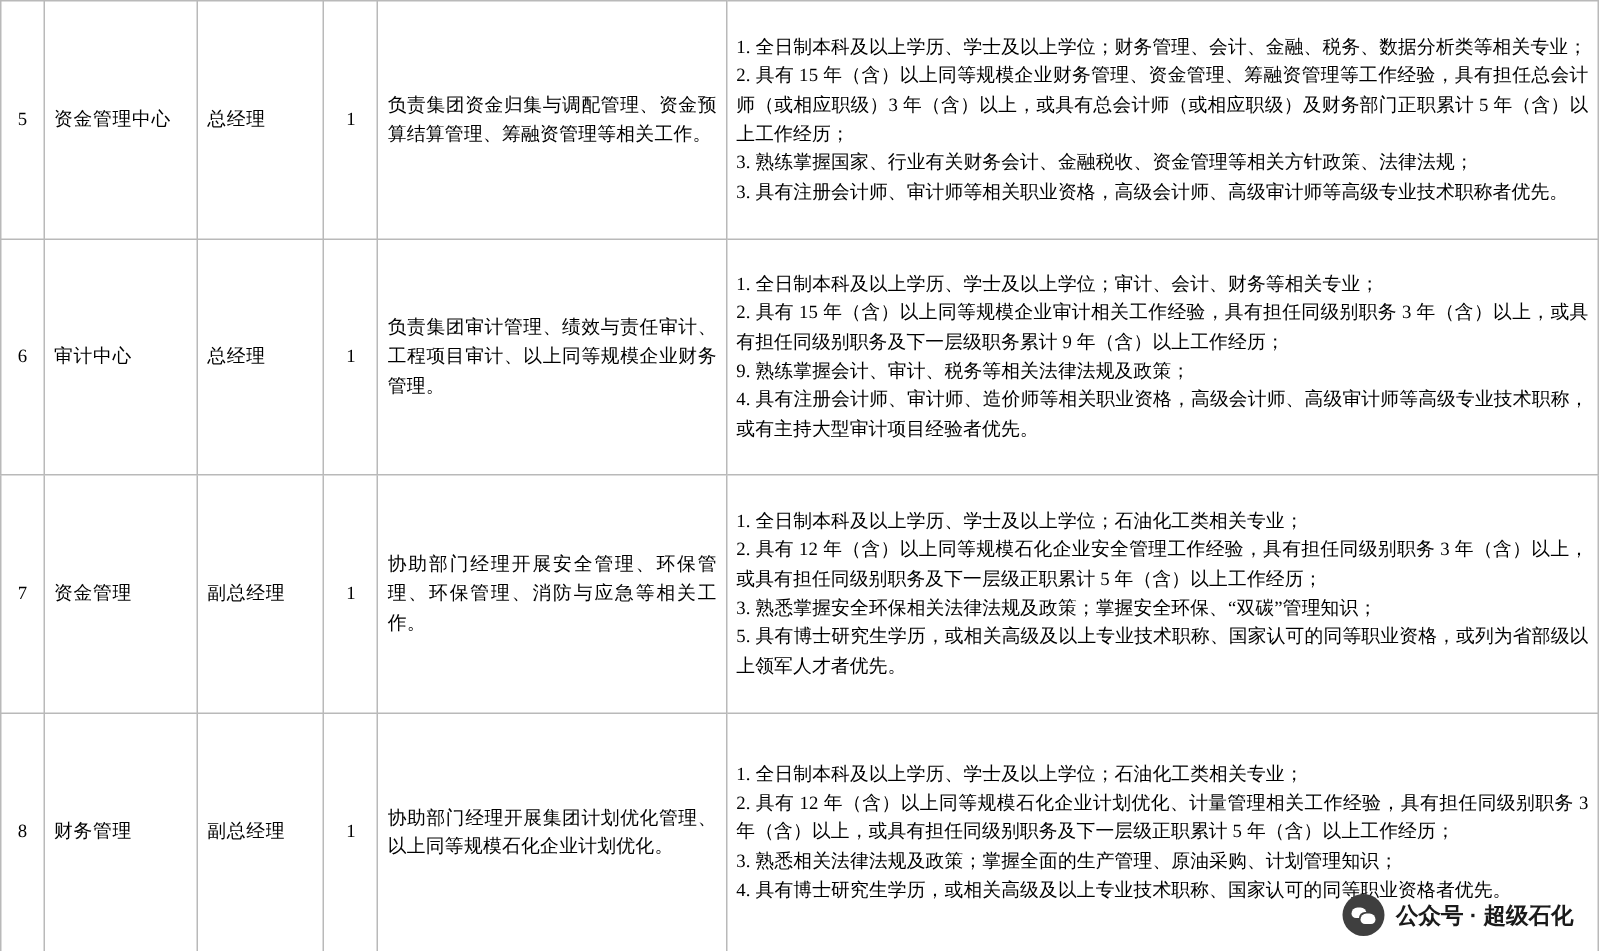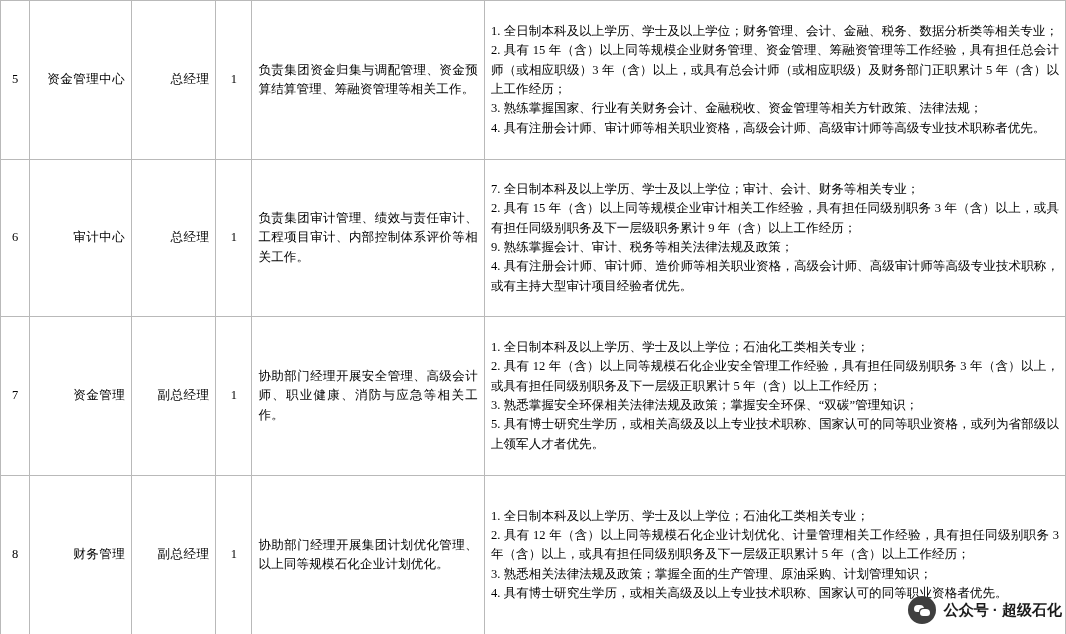--- a/index.html
+++ b/index.html
@@ -33,21 +33,21 @@
   col.c-num   { width: 36px; }
   col.c-duty  { width: 232px; }
   col.c-req   { width: 580px; }
 
   td.cell-no {
     text-align: center;
     font-size: 12.5px;
   }
   td.cell-dept,
   td.cell-post {
-    text-align: right;
+    text-align: left;
     font-size: 12.5px;
     letter-spacing: 0.5px;
   }
   td.cell-num {
     text-align: center;
     font-size: 12.5px;
   }
   td.cell-duty {
     text-align: left;
     vertical-align: middle;
@@ -74,21 +74,21 @@
   }
   
   tr.row-5 td { height: 150px; }
   tr.row-6 td { height: 148px; }
   tr.row-7 td { height: 150px; }
   tr.row-8 td { height: 150px; }
 
   
   .watermark {
     position: absolute;
-    right: 4px;
+    right: 17px;
     bottom: 10px;
     display: flex;
     align-items: center;
     gap: 8px;
     pointer-events: none;
     justify-content: space-between;
   }
   .wm-logo {
     width: 28px;
     height: 28px;
@@ -144,45 +144,45 @@
       <td class="cell-dept">资金管理中心</td>
       <td class="cell-post">总经理</td>
       <td class="cell-num">1</td>
       <td class="cell-duty">
         <span class="duty-text">负责集团资金归集与调配管理、资金预算结算管理、筹融资管理等相关工作。</span>
       </td>
       <td class="cell-req">
         <span class="req-line">1. 全日制本科及以上学历、学士及以上学位；财务管理、会计、金融、税务、数据分析类等相关专业；</span>
         <span class="req-line">2. 具有 15 年（含）以上同等规模企业财务管理、资金管理、筹融资管理等工作经验，具有担任总会计师（或相应职级）3 年（含）以上，或具有总会计师（或相应职级）及财务部门正职累计 5 年（含）以上工作经历；</span>
         <span class="req-line">3. 熟练掌握国家、行业有关财务会计、金融税收、资金管理等相关方针政策、法律法规；</span>
-        <span class="req-line">4. 具有注册会计师、审计师等相关职业资格，高级会计师、高级审计师等高级专业技术职称者优先。</span>
+        <span class="req-line">3. 具有注册会计师、审计师等相关职业资格，高级会计师、高级审计师等高级专业技术职称者优先。</span>
       </td>
     </tr>
     <tr class="row-6">
       <td class="cell-no">6</td>
       <td class="cell-dept">审计中心</td>
       <td class="cell-post">总经理</td>
       <td class="cell-num">1</td>
       <td class="cell-duty">
-        <span class="duty-text">负责集团审计管理、绩效与责任审计、工程项目审计、内部控制体系评价等相关工作。</span>
-      </td>
-      <td class="cell-req">
-        <span class="req-line">7. 全日制本科及以上学历、学士及以上学位；审计、会计、财务等相关专业；</span>
+        <span class="duty-text">负责集团审计管理、绩效与责任审计、工程项目审计、以上同等规模企业财务管理。</span>
+      </td>
+      <td class="cell-req">
+        <span class="req-line">1. 全日制本科及以上学历、学士及以上学位；审计、会计、财务等相关专业；</span>
         <span class="req-line">2. 具有 15 年（含）以上同等规模企业审计相关工作经验，具有担任同级别职务 3 年（含）以上，或具有担任同级别职务及下一层级职务累计 9 年（含）以上工作经历；</span>
         <span class="req-line">9. 熟练掌握会计、审计、税务等相关法律法规及政策；</span>
         <span class="req-line">4. 具有注册会计师、审计师、造价师等相关职业资格，高级会计师、高级审计师等高级专业技术职称，或有主持大型审计项目经验者优先。</span>
       </td>
     </tr>
     <tr class="row-7">
       <td class="cell-no">7</td>
       <td class="cell-dept">资金管理</td>
       <td class="cell-post">副总经理</td>
       <td class="cell-num">1</td>
       <td class="cell-duty">
-        <span class="duty-text">协助部门经理开展安全管理、高级会计师、职业健康、消防与应急等相关工作。</span>
+        <span class="duty-text">协助部门经理开展安全管理、环保管理、环保管理、消防与应急等相关工作。</span>
       </td>
       <td class="cell-req">
         <span class="req-line">1. 全日制本科及以上学历、学士及以上学位；石油化工类相关专业；</span>
         <span class="req-line">2. 具有 12 年（含）以上同等规模石化企业安全管理工作经验，具有担任同级别职务 3 年（含）以上，或具有担任同级别职务及下一层级正职累计 5 年（含）以上工作经历；</span>
         <span class="req-line">3. 熟悉掌握安全环保相关法律法规及政策；掌握安全环保、“双碳”管理知识；</span>
         <span class="req-line">5. 具有博士研究生学历，或相关高级及以上专业技术职称、国家认可的同等职业资格，或列为省部级以上领军人才者优先。</span>
       </td>
     </tr>
     <tr class="row-8">
       <td class="cell-no">8</td>

